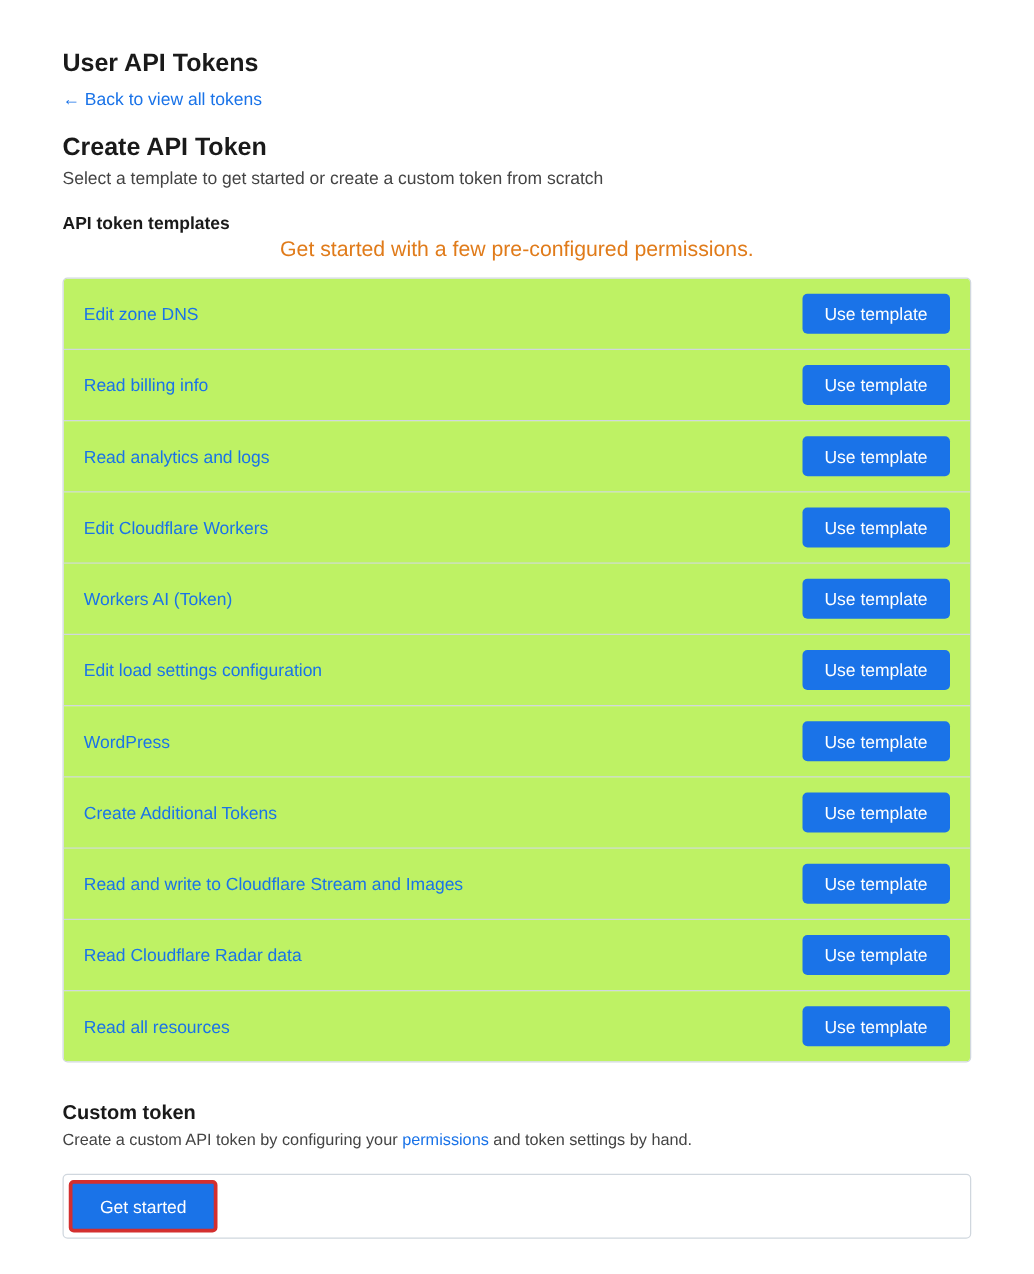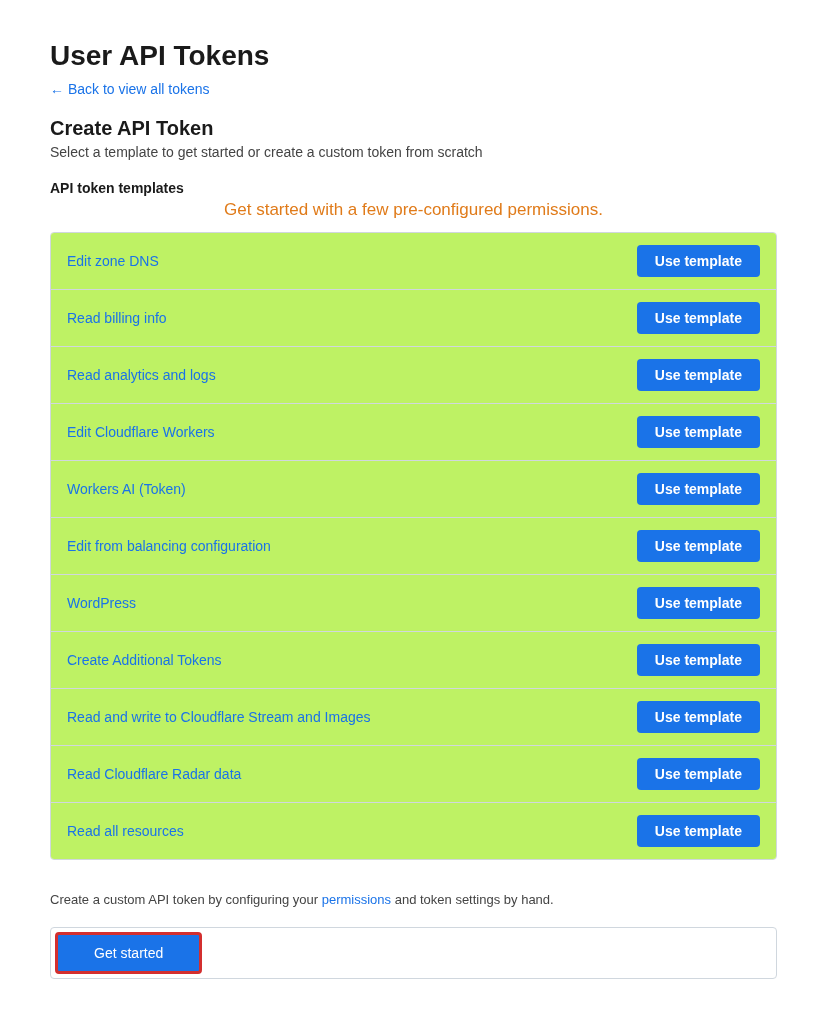--- a/index.html
+++ b/index.html
@@ -4,21 +4,21 @@
   <style>
     * { box-sizing: border-box; margin: 0; padding: 0; }
     body {
       font-family: -apple-system, BlinkMacSystemFont, 'Segoe UI', Arial, sans-serif;
       background: #fff;
       color: #1a1a1a;
       padding: 40px 50px;
       max-width: 827px;
     }
     .page-title {
-      font-size: 28px;
+      font-size: 20px;
       font-weight: 700;
       color: #1a1a1a;
       margin-bottom: 8px;
     }
     .back-link {
       color: #1a73e8;
       text-decoration: none;
       font-size: 14px;
       display: inline-flex;
       align-items: center;
@@ -70,21 +70,21 @@
       color: #1a73e8;
       font-weight: 400;
     }
     .use-template-btn {
       background: #1a73e8;
       color: #fff;
       border: none;
       border-radius: 4px;
       padding: 8px 18px;
       font-size: 14px;
-      font-weight: 700;
+      font-weight: 400;
       cursor: pointer;
       white-space: nowrap;
     }
     .custom-section-title {
       font-size: 16px;
       font-weight: 700;
       color: #1a1a1a;
       margin-bottom: 4px;
     }
     .custom-section-desc {
@@ -108,21 +108,21 @@
       flex: 1;
       padding: 14px 16px;
       font-size: 14px;
       color: #999;
     }
     .get-started-btn {
       background: #1a73e8;
       color: #fff;
       border: 3px solid #d32f2f;
       border-radius: 4px;
-      padding: 10px 36px;
+      padding: 10px 22px;
       font-size: 14px;
       font-weight: 500;
       cursor: pointer;
       margin: 4px;
       white-space: nowrap;
     }
   </style>
 </head>
 <body>
 
@@ -156,21 +156,21 @@
       </div>
       <div class="template-row">
         <span class="template-name">Edit Cloudflare Workers</span>
         <button class="use-template-btn">Use template</button>
       </div>
       <div class="template-row">
         <span class="template-name">Workers AI (Token)</span>
         <button class="use-template-btn">Use template</button>
       </div>
       <div class="template-row">
-        <span class="template-name">Edit from balancing configuration</span>
+        <span class="template-name">Edit load settings configuration</span>
         <button class="use-template-btn">Use template</button>
       </div>
       <div class="template-row">
         <span class="template-name">WordPress</span>
         <button class="use-template-btn">Use template</button>
       </div>
       <div class="template-row">
         <span class="template-name">Create Additional Tokens</span>
         <button class="use-template-btn">Use template</button>
       </div>
@@ -183,20 +183,21 @@
         <button class="use-template-btn">Use template</button>
       </div>
       <div class="template-row">
         <span class="template-name">Read all resources</span>
         <button class="use-template-btn">Use template</button>
       </div>
     </div>
 </div>
 
 <div>
+  <div class="custom-section-title">Custom token</div>
   <div class="custom-section-desc">
     Create a custom API token by configuring your <a href="#">permissions</a> and token settings by hand.
   </div>
   <div class="custom-token-row">
     <button class="get-started-btn">Get started</button>
   </div>
 </div>
 
 
 

